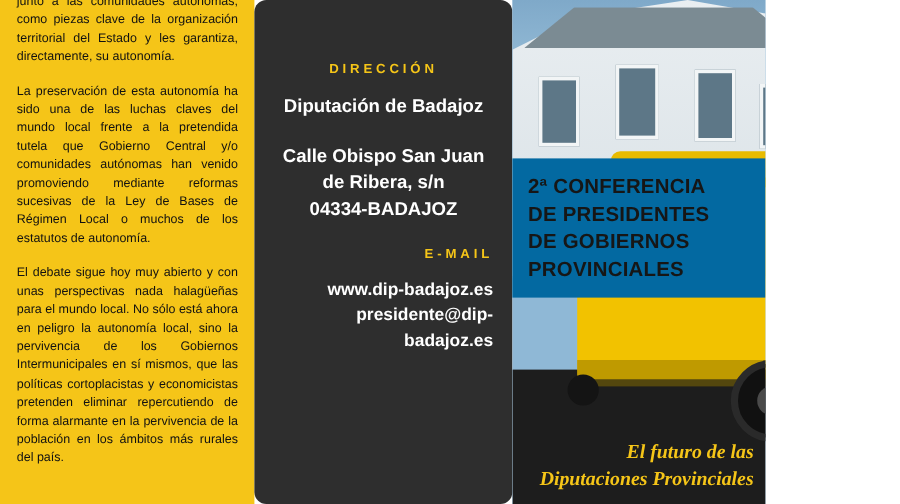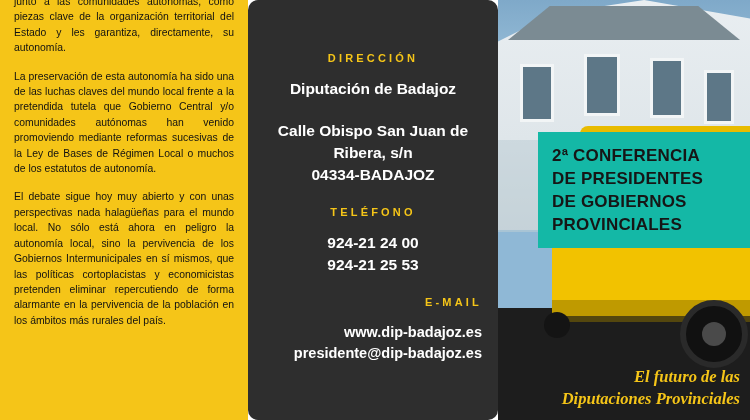--- a/index.html
+++ b/index.html
@@ -5,21 +5,21 @@
   html, body {
     margin: 0;
     padding: 0;
     background: #ffffff;
   }
   body {
     font-family: "Liberation Sans", sans-serif;
   }
   .page {
     position: relative;
-    width: 750px;
+    width: 638px;
     height: 420px;
     overflow: hidden;
     display: flex;
   }
 
   
   .panel-left {
     width: 248px;
     height: 420px;
     background: #f5c518;
@@ -181,21 +181,21 @@
     width: 26px; height: 26px;
     border-radius: 50%;
     background: #141414;
   }
   
   .overlay-title {
     position: absolute;
     right: 0;
     top: 132px;
     width: 212px;
-    background: #14b8a6;
+    background: #0369a1;
     box-sizing: border-box;
     padding: 12px 12px 12px 14px;
   }
   .overlay-title .line {
     font-size: 17px;
     font-weight: bold;
     line-height: 23px;
     color: #161616;
     letter-spacing: .2px;
     text-align: left;
@@ -228,25 +228,20 @@
 
   <div class="panel-mid">
 
     <div class="block address">
       <div class="label">DIRECCIÓN</div>
       <div class="value">Diputación de Badajoz</div>
       <div class="value" style="margin-bottom:0">Calle Obispo San Juan de Ribera, s/n</div>
       <div class="value">04334-BADAJOZ</div>
     </div>
 
-    <div class="block phone">
-      <div class="label">TELÉFONO</div>
-      <div class="value" style="margin-bottom:0">924-21 24 00</div>
-      <div class="value">924-21 25 53</div>
-    </div>
 
     <div class="block email">
       <div class="label">E-MAIL</div>
       <div class="value small" style="margin-bottom:0">www.dip-badajoz.es</div>
       <div class="value small">presidente@dip-badajoz.es</div>
     </div>
 
   </div>
 
   <div class="panel-right">

